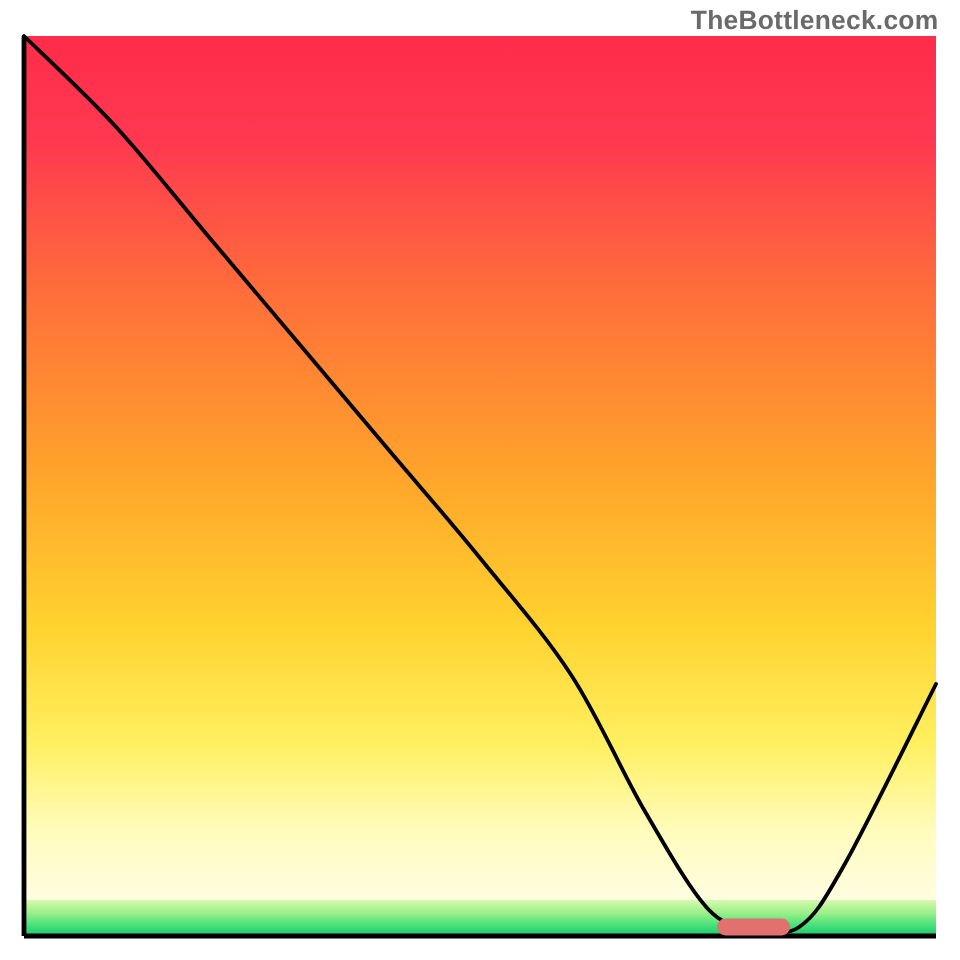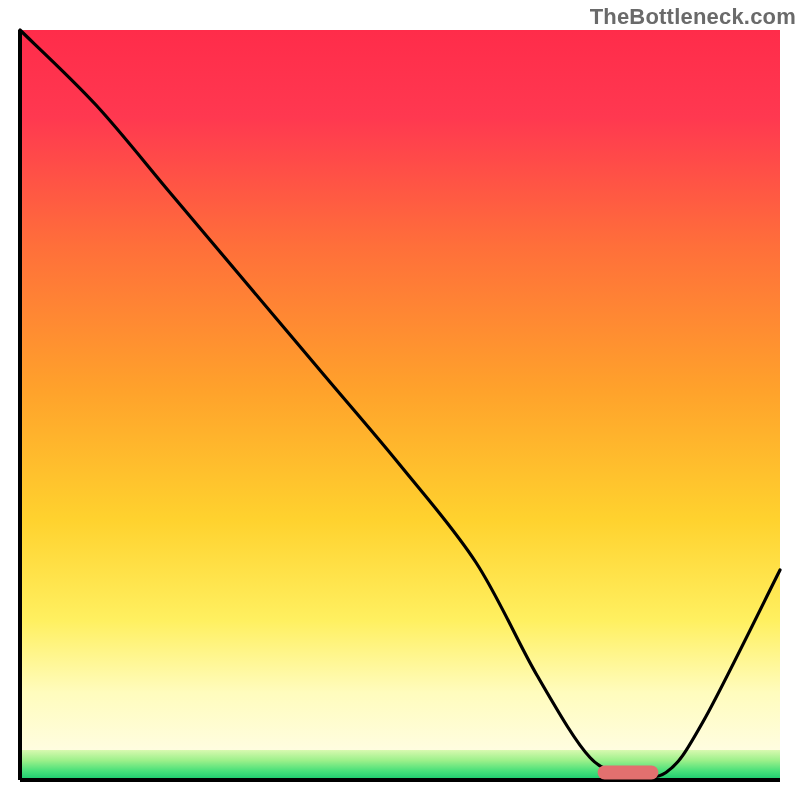--- a/index.html
+++ b/index.html
@@ -11,21 +11,21 @@
     font-family: Arial, Helvetica, sans-serif;
   }
   .container {
     position: relative;
     width: 800px;
     height: 800px;
   }
   .watermark {
     position: absolute;
     top: 4px;
-    right: 4px;
+    right: 18px;
     font-size: 22px;
     font-weight: 600;
     color: #6a6a6a;
     letter-spacing: 0.2px;
   }
   svg.plot {
     position: absolute;
     left: 0;
     top: 0;
   }

